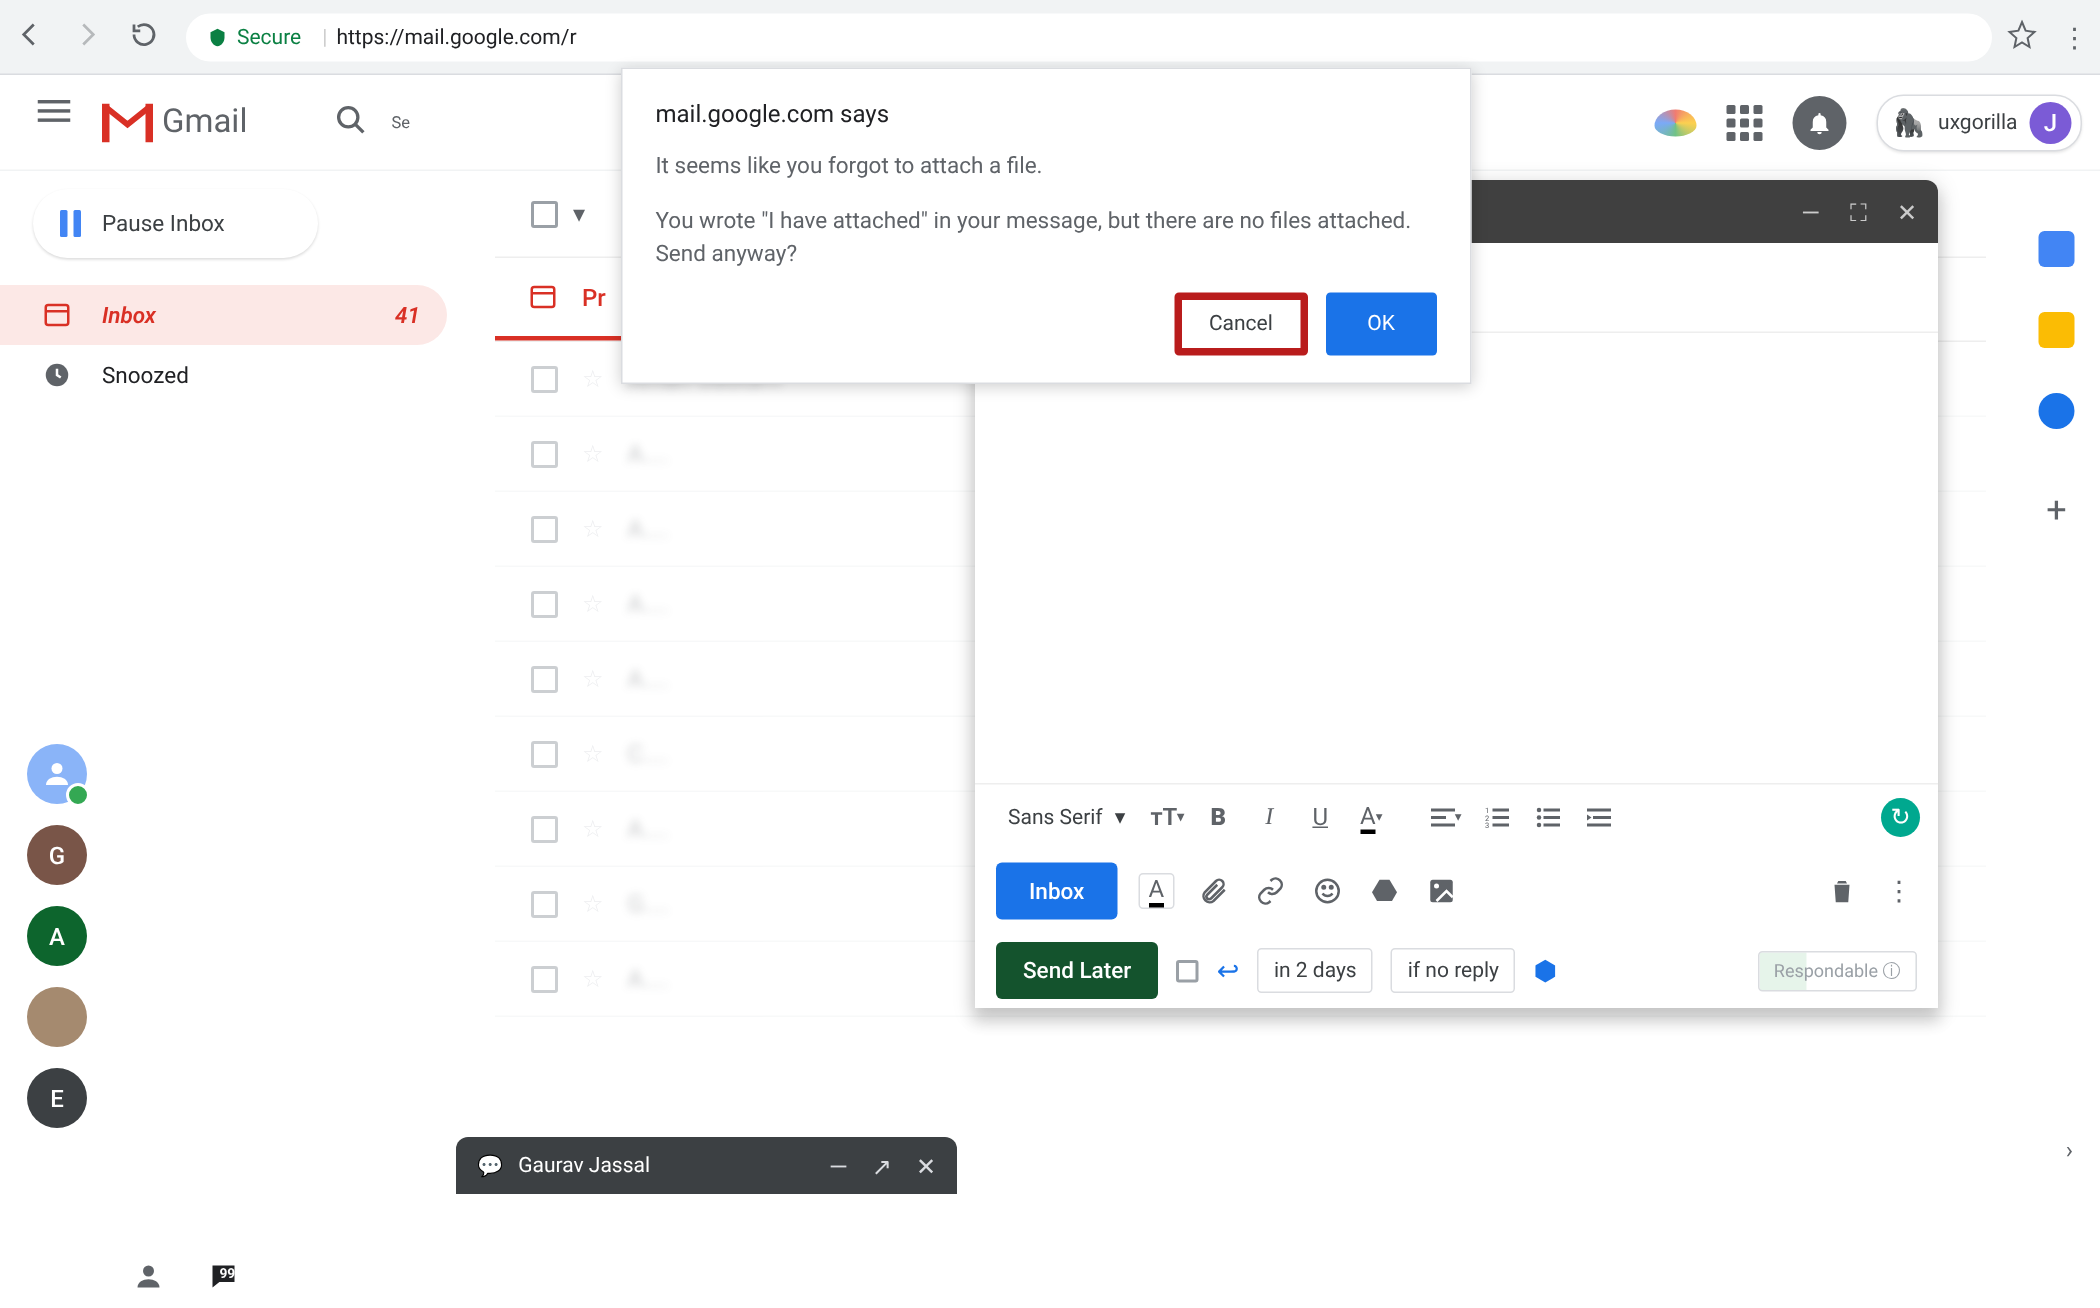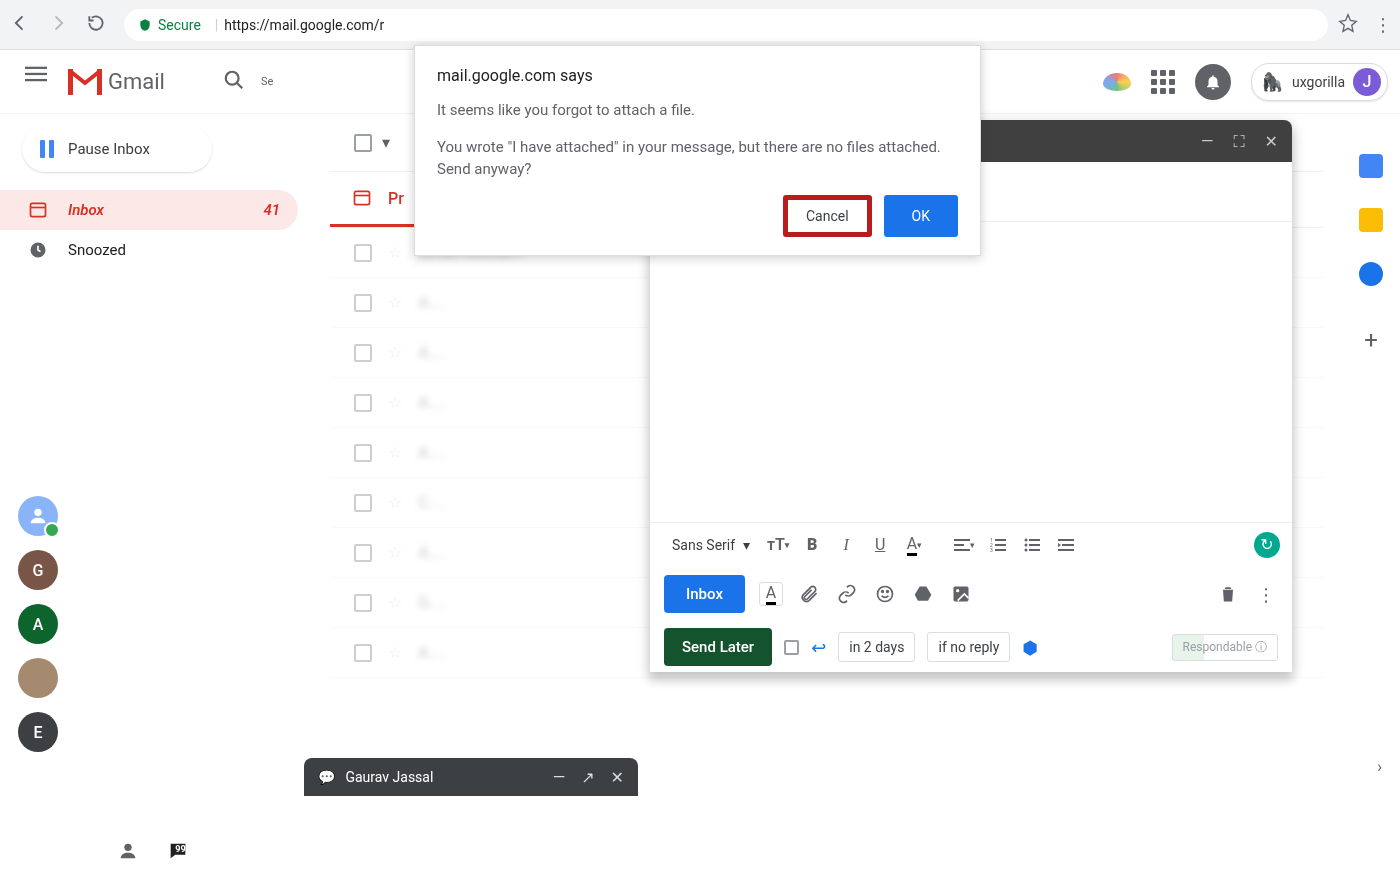--- a/index.html
+++ b/index.html
@@ -39,21 +39,21 @@
 .pause-inbox { margin: 0 0 18px 22px; width: 190px; height: 46px; border-radius: 23px; background:#fff; box-shadow: 0 1px 2px rgba(0,0,0,0.15); display:flex; align-items:center; padding:0 18px; gap:14px; font-size:15px; color:#3c4043; }
 .pause-bars { display:flex; gap:4px; }
 .pause-bars span { width:5px; height:18px; background:#4285f4; border-radius:1px; }
 .nav-item { display:flex; align-items:center; height:40px; padding-left: 28px; gap:20px; color:#202124; font-size:15px; border-top-right-radius:20px; border-bottom-right-radius:20px; margin-right:12px; }
 .nav-item.active { background:#fce8e6; color:#d93025; font-weight:600;font-style:italic; }
 .nav-item.active .count { margin-left:auto; margin-right:18px; }
 .contacts-area { position:absolute; bottom: 120px; left:18px; display:flex; flex-direction:column; gap:14px; }
 .contact-avatar { width:40px; height:40px; border-radius:50%; display:flex; align-items:center; justify-content:center; color:#fff; font-weight:500; position:relative; }
 .contact-avatar.blue-user { background:#8ab4f8; }
 .contact-avatar.blue-user::after { content:""; position:absolute; right:-2px; bottom:-2px; width:12px; height:12px; background:#34a853; border-radius:50%; border:2px solid #fff; }
-.contact-footer { position:absolute; bottom:6px; left:117px; display:flex; gap:28px; color:#5f6368; }
+.contact-footer { position:absolute; bottom:6px; left:88px; display:flex; gap:28px; color:#5f6368; }
 
 
 .main-area { position:absolute; top:114px; left:330px; right:76px; }
 .mail-toolbar { height:58px; display:flex; align-items:center; padding-left: 24px; gap:10px; border-bottom:1px solid #eee; }
 .checkbox { width:18px; height:18px; border:2px solid #9aa0a6; border-radius:2px; }
 .tab-bar { height:56px; display:flex; align-items:center; border-bottom:1px solid #eee; }
 .tab-item { display:flex; align-items:center; gap:16px; padding:0 22px; height:100%; color:#d93025; border-bottom:3px solid #d93025; font-weight:500; }
 .mail-row { height:50px; display:flex; align-items:center; padding-left:24px; gap:16px; border-bottom:1px solid #f1f3f4; color:#5f6368; opacity:0.5; }
 .mail-row .star { color:#dadce0; }
 .blurred-text { filter: blur(3px); opacity:0.7; }

